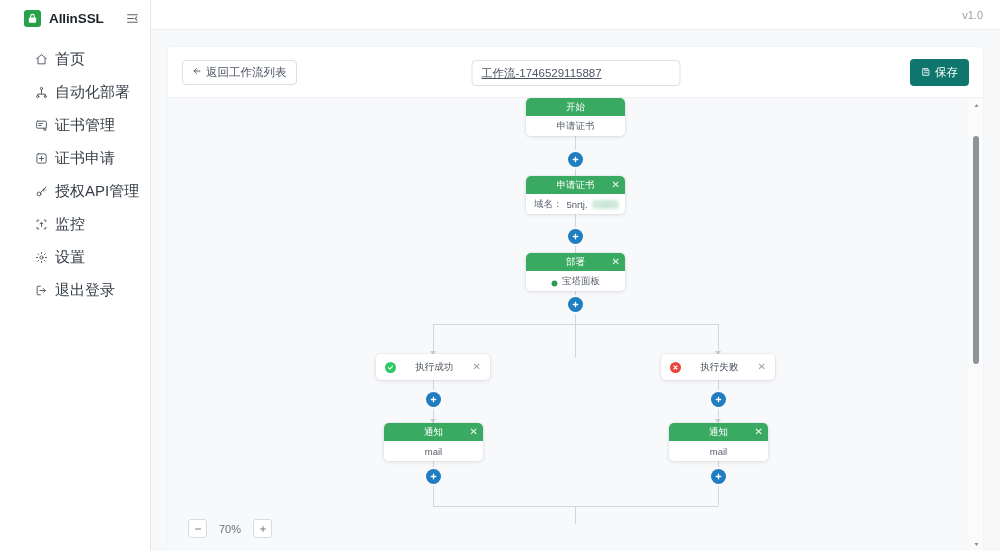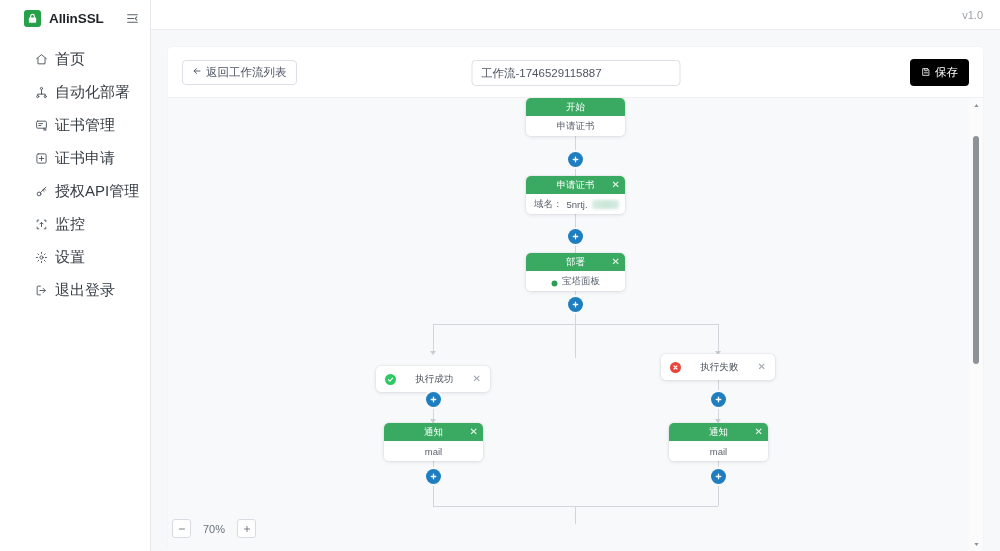--- a/index.html
+++ b/index.html
@@ -127,26 +127,27 @@
     top: 13px;
     width: 209px; height: 26px;
     border: 1px solid #dcdfe6;
     border-radius: 4px;
     padding: 0 9px;
     font-size: 11.5px;
     color: #4e5562;
     background: #fff;
     font-family: "Liberation Sans", sans-serif;
     outline: none;
+    text-decoration: underline;
   }
   .btn-save {
     position: absolute;
     right: 14px; top: 12px;
     height: 27px;
-    background: #000000;
+    background: #0f766e;
     border: none;
     border-radius: 4px;
     color: #fff;
     font-size: 11.5px;
     padding: 0 11px;
     display: inline-flex; align-items: center; gap: 4px;
     cursor: pointer;
     font-family: "Liberation Sans", sans-serif;
   }
 
@@ -262,21 +263,21 @@
     width: 0; height: 0;
     border-left: 3.5px solid transparent;
     border-right: 3.5px solid transparent;
     border-top: 4.5px solid #c7ccd3;
     z-index: 2;
   }
 
   
   .zoom-ctrl {
     position: absolute;
-    left: 4px; bottom: 13px;
+    left: 20px; bottom: 13px;
     display: flex; align-items: center;
     gap: 10px;
     z-index: 6;
   }
   .zoom-btn {
     width: 19px; height: 19px;
     border: 1px solid #d8dce2;
     border-radius: 3px;
     background: #fff;
     display: flex; align-items: center; justify-content: center;
@@ -525,21 +526,21 @@
                 <span>宝塔面板</span>
               </div>
             </div>
 
             <div class="plus" style="left:400px; top:199px;">
               <svg width="9" height="9" viewBox="0 0 24 24" fill="none" stroke="#ffffff" stroke-width="3.4" stroke-linecap="round">
                   <path d="M12 6v12M6 12h12"></path>
                 </svg>
             </div>
 
-            <div class="node-cond" style="left:208px; top:268px; width:114px;">
+            <div class="node-cond" style="left:208px; top:256px; width:114px;">
               <span class="cond-badge cond-ok">
                 <svg width="7" height="7" viewBox="0 0 24 24" fill="none" stroke="#ffffff" stroke-width="4" stroke-linecap="round" stroke-linejoin="round">
                     <path d="M5 12.5l5 5 9-10"></path>
                   </svg>
               </span>
               <span class="cond-label">执行成功</span>
               <span class="cond-close">✕</span>
             </div>
 
             <div class="plus" style="left:258px; top:294px;">

